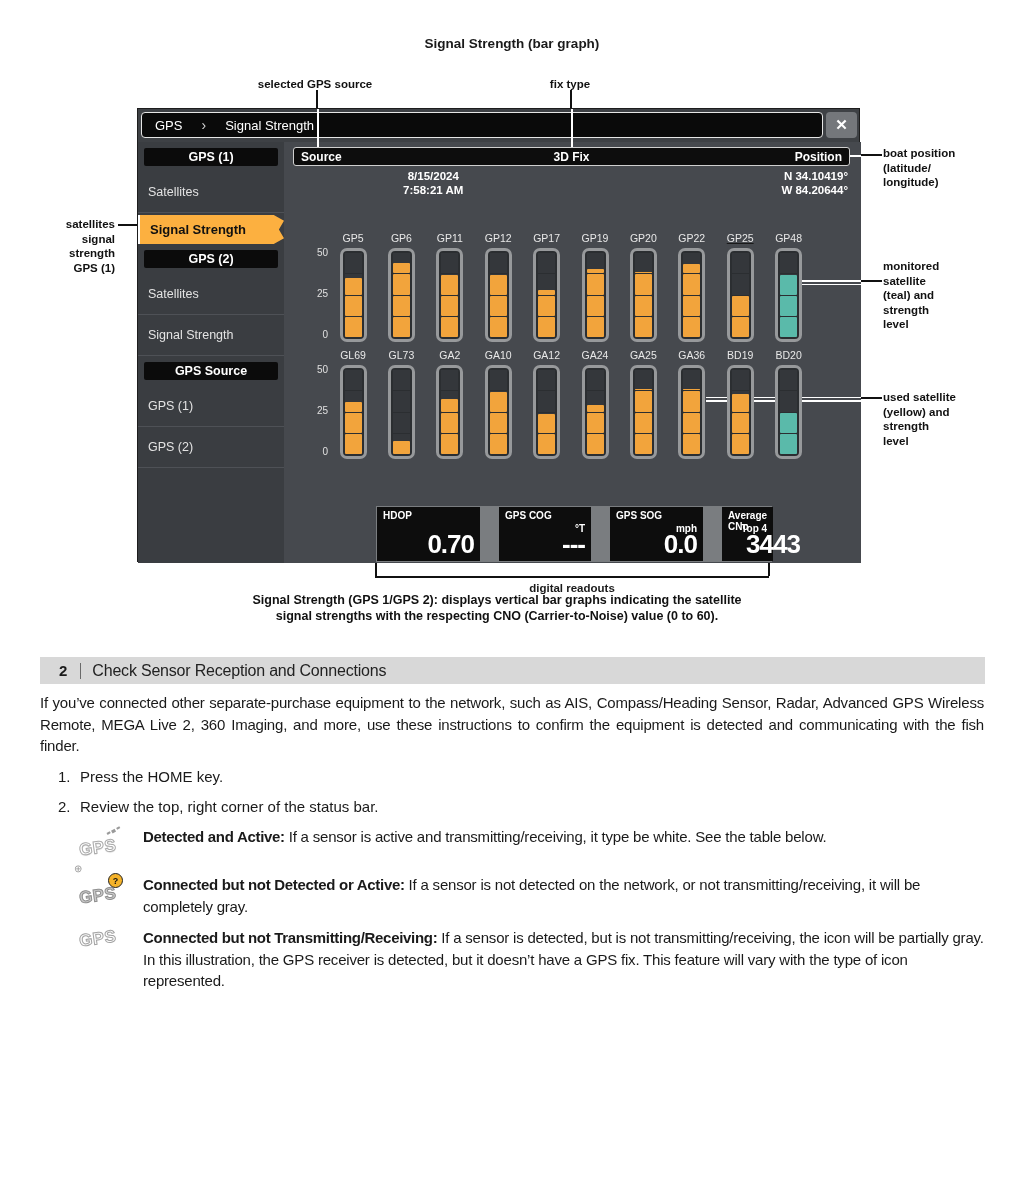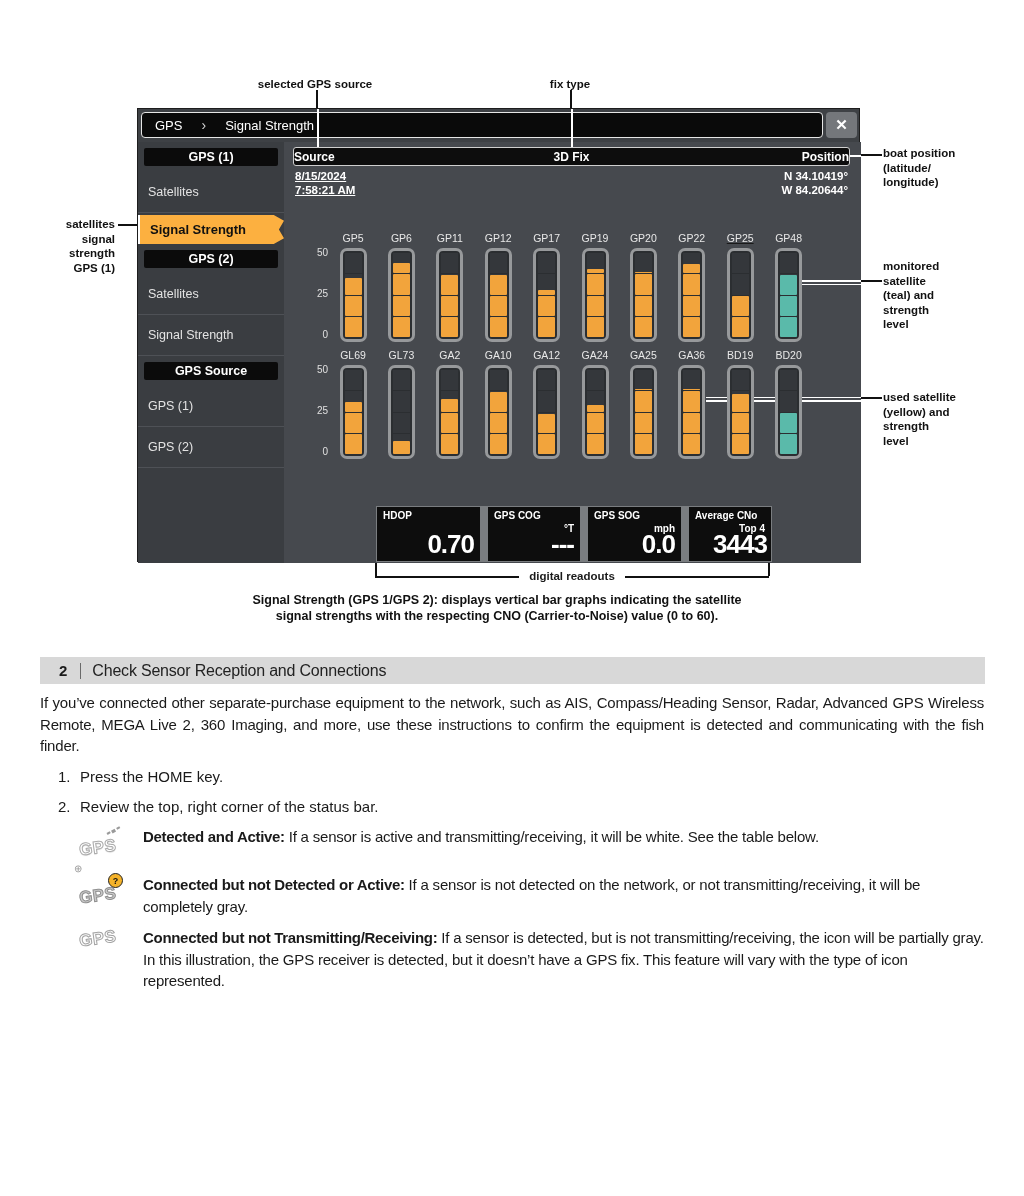--- a/index.html
+++ b/index.html
@@ -28,37 +28,37 @@
   .side-header{margin:6px 6px;height:18px;background:#0B0B0B;color:#fff;font-weight:700;
                font-size:12.5px;text-align:center;line-height:18px;border-radius:2px;}
   .side-item{height:40px;line-height:40px;padding-left:10px;color:#E3E3E3;font-size:12.5px;
              border-bottom:1px solid #4E5156;}
   .side-item.selected{height:29px;line-height:29px;margin:2px 0 6px 0;background:#FCB040;color:#101010;
              font-weight:700;font-size:13px;border-bottom:none;border-left:2.5px solid #fff;
              clip-path:polygon(0 0,93% 0,100% 20%,96.5% 50%,100% 80%,93% 100%,0 100%);}
   .content{position:absolute;left:146px;top:33px;width:577px;height:421px;background:#46494E;}
   .info-bar{position:absolute;left:9px;top:5px;width:557px;height:19px;background:#0D0D0D;
             border:1px solid #cfcfcf;border-radius:3px;box-sizing:border-box;display:flex;
-            align-items:center;padding:0 0;color:#fff;font-size:12px;font-weight:700;}
+            align-items:center;padding:0 7px;color:#fff;font-size:12px;font-weight:700;}
   .info-bar span{flex:1;}
   .info-vals{position:absolute;left:9px;top:27px;width:557px;display:flex;color:#fff;
              font-size:11.5px;font-weight:700;line-height:14px;padding:0 2px;box-sizing:border-box;}
   .info-vals > div{flex:1;}
   .bar-row{position:absolute;left:0;width:577px;height:115px;}
   .tick{position:absolute;width:30px;text-align:right;font-size:10px;color:#E0E0E0;left:14px;}
   .sat-col{position:absolute;top:0;width:30px;z-index:1;}
   .sat-label{text-align:center;font-size:10.5px;color:#E8E8E8;height:13px;}
   .tube{margin:3px auto 0;width:27px;height:94px;background:#2B2E31;border:3px solid #97999B;
         border-radius:7px;padding:2px;box-sizing:border-box;display:flex;
         flex-direction:column-reverse;gap:1px;}
   .slot{flex:1;position:relative;background:#34373B;}
   .fill{position:absolute;bottom:0;left:0;right:0;border-radius:1px;}
   .dbl-line{position:absolute;height:5px;z-index:0;
             background:linear-gradient(#fff 0 1.5px,rgba(0,0,0,0) 1.5px 3.5px,#fff 3.5px 5px);}
-  .readouts{position:absolute;left:92px;top:364px;width:396px;height:56px;display:flex;gap:8px;
+  .readouts{position:absolute;left:92px;top:364px;width:396px;height:56px;display:flex;gap:19px;
             background:#7a7d80;border:1px solid #7a7d80;box-sizing:border-box;}
   .ro-box{background:#0D0D0D;position:relative;color:#fff;padding:3px 6px;box-sizing:border-box;}
   .ro-label{font-size:10px;font-weight:700;}
   .ro-unit{position:absolute;top:16px;right:6px;font-size:10px;font-weight:700;}
   .ro-value{position:absolute;bottom:1px;right:6px;font-size:26px;font-weight:700;letter-spacing:-1px;}
   .ro-values{position:absolute;bottom:1px;left:24px;right:8px;display:flex;
              justify-content:space-between;font-size:26px;font-weight:700;letter-spacing:-1px;}
 
   
   .bracket-label{text-align:center;font-size:11.5px;font-weight:700;}
@@ -91,20 +91,21 @@
   .cross-glyph{position:absolute;left:-1px;bottom:-4px;font-size:10px;color:#9a9a9a;}
   .q-badge{position:absolute;right:2px;top:-1px;width:13px;height:13px;background:#F5B32A;
            border:1.5px solid #232323;border-radius:50%;font-size:9px;font-weight:700;color:#111;
            display:flex;align-items:center;justify-content:center;box-sizing:content-box;}
 </style>
 </head>
 <body>
 
 <div class="page">
 
+  <div class="abs fig-title">Signal Strength (bar graph)</div>
 
   <div class="abs callout-label" style="left:235px;top:77px;width:160px;text-align:center;">selected GPS source</div>
   <div class="abs callout-label" style="left:520px;top:77px;width:100px;text-align:center;">fix type</div>
 
   <div class="abs lline" style="left:316px;top:90px;width:1.5px;height:18px;"></div>
   <div class="abs lline" style="left:570px;top:90px;width:1.5px;height:18px;"></div>
   <div class="abs lline" style="left:861px;top:154px;width:21px;height:1.5px;"></div>
   <div class="abs lline" style="left:861px;top:280px;width:21px;height:1.5px;"></div>
   <div class="abs lline" style="left:861px;top:397px;width:21px;height:1.5px;"></div>
   <div class="abs lline" style="left:118px;top:224px;width:19px;height:1.5px;"></div>
@@ -157,21 +158,21 @@
         <div class="side-item">GPS (2)</div>
       </div>
 
     <div class="content">
       <div class="info-bar">
         <span style="text-align:left;">Source</span>
         <span style="text-align:center;">3D Fix</span>
         <span style="text-align:right;">Position</span>
       </div>
       <div class="info-vals">
-        <div style="text-align:left;text-decoration:underline;">
+        <div style="text-align:center;">
             <div>8/15/2024</div>
             <div>7:58:21 AM</div>
           </div>
         <div style="text-align:right;">
             <div>N 34.10419°</div>
             <div>W 84.20644°</div>
           </div>
       </div>
 
       <div class="abs wline" style="left:566px;top:13px;width:11px;height:1.5px;"></div>
@@ -518,21 +519,21 @@
       </div>
     </div>
 
     <div class="abs wline" style="left:179px;top:0;width:1.5px;height:38px;z-index:5;"></div>
     <div class="abs wline" style="left:433px;top:0;width:1.5px;height:38px;z-index:5;"></div>
   </div>
 
   <div class="abs lline" style="left:375px;top:563px;width:1.5px;height:13px;"></div>
   <div class="abs lline" style="left:768px;top:563px;width:1.5px;height:13px;"></div>
   <div class="abs lline" style="left:375px;top:576px;width:394px;height:1.5px;"></div>
-  <div class="abs bracket-label" style="left:375px;top:570px;width:394px;">
+  <div class="abs bracket-label" style="left:375px;top:582px;width:394px;">
     <span>digital readouts</span>
   </div>
 
   <div class="abs caption">Signal Strength (GPS 1/GPS 2): displays vertical bar graphs indicating the satellite signal strengths with the respecting CNO (Carrier-to-Noise) value (0 to 60).</div>
 
   <div class="abs section-bar">
     <span class="section-num">2</span>
     <span class="section-div"></span>
     <span class="section-title">Check Sensor Reception and Connections</span>
   </div>
@@ -558,21 +559,21 @@
           <rect x="5.5" y="4.5" width="4" height="3.2" transform="rotate(-30 7.5 6)"></rect>
           <rect x="0.8" y="7" width="3.6" height="2.2" transform="rotate(-30 2.5 8)"></rect>
           <rect x="10.4" y="2" width="3.6" height="2.2" transform="rotate(-30 12 3)"></rect>
         </g>
           </svg>
       </span>
       <span class="gps-word">GPS</span>
       <span class="cross-glyph">⊕</span>
     </div>
     <div class="sensor-text">
-      <b>Detected and Active:</b><span>If a sensor is active and transmitting/receiving, it will be white. See the table below.</span>
+      <b>Detected and Active:</b><span>If a sensor is active and transmitting/receiving, it type be white. See the table below.</span>
     </div>
   </div>
 
   <div class="abs sensor-row" style="top:874px;">
     <div class="sensor-icon gps-question">
       <span class="gps-word">GPS</span>
       <span class="q-badge">?</span>
     </div>
     <div class="sensor-text">
       <b>Connected but not Detected or Active:</b><span>If a sensor is not detected on the network, or not transmitting/receiving, it will be completely gray.</span>

